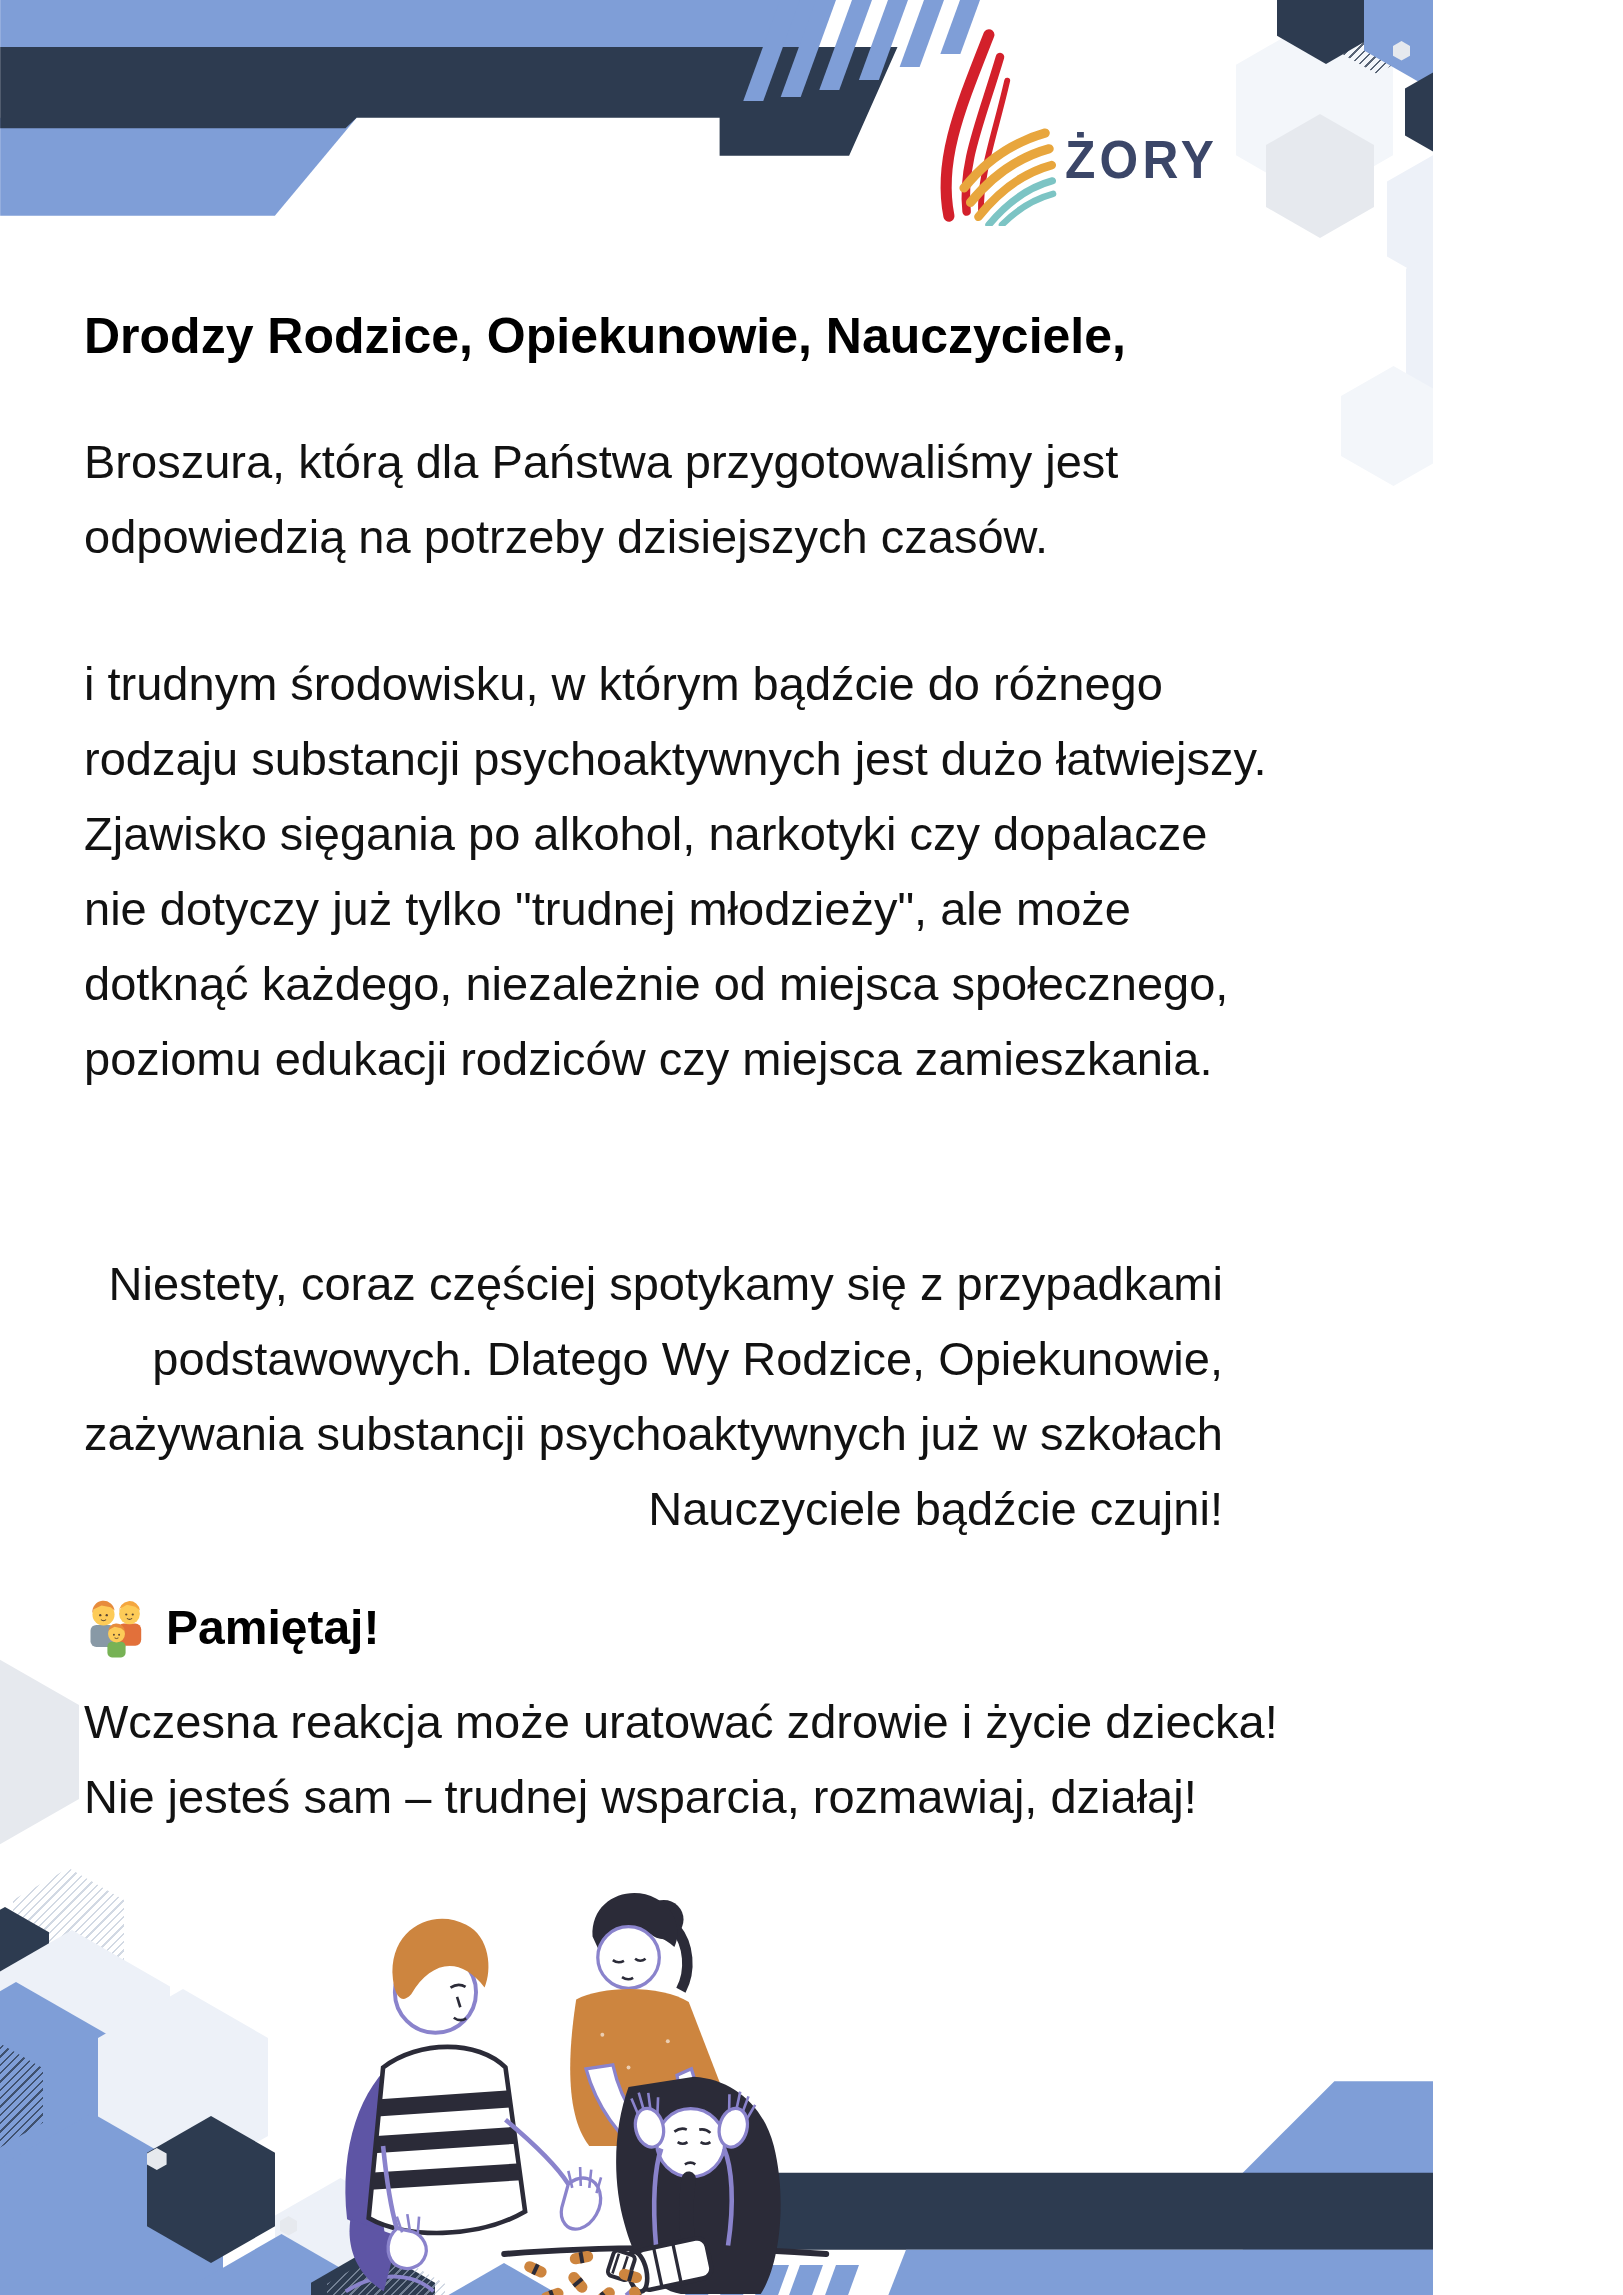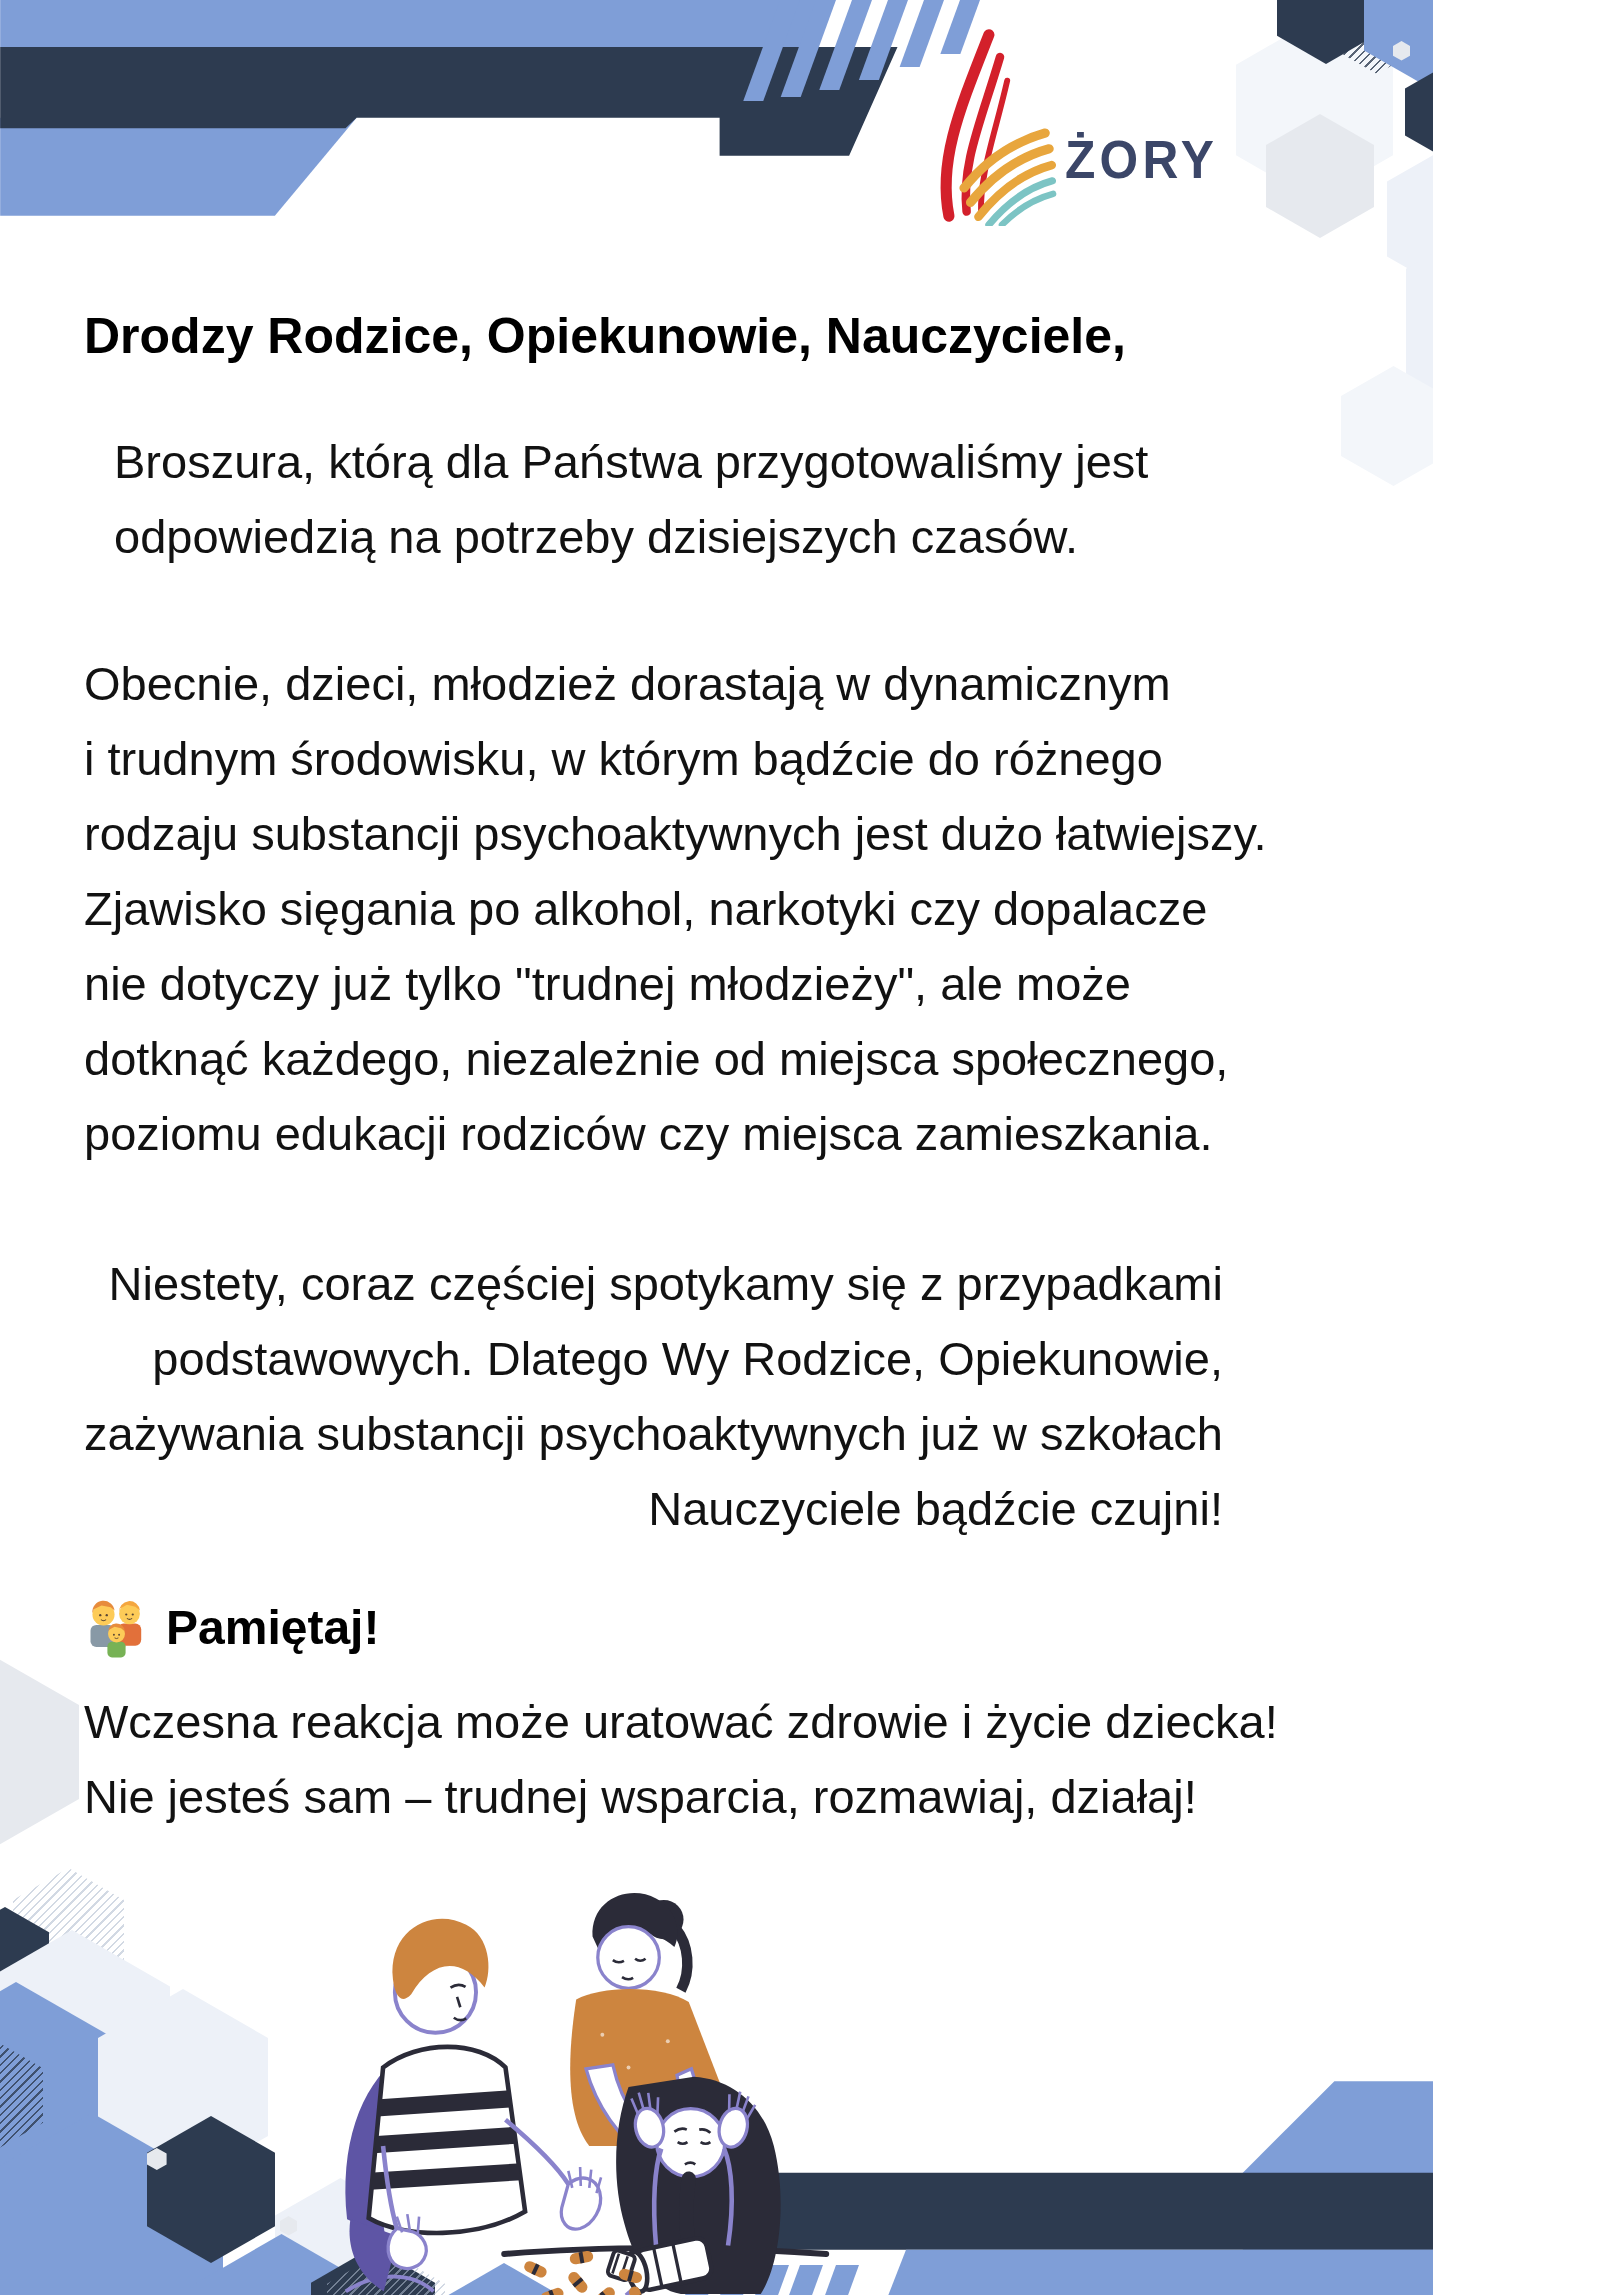--- a/index.html
+++ b/index.html
@@ -143,27 +143,26 @@
       <path d="M68,274 C105,228 148,203 188,192" fill="none" style="stroke:var(--flame-orange)" stroke-width="14" stroke-linecap="round"></path>
       <path d="M80,296 C115,252 155,227 192,217" fill="none" style="stroke:var(--flame-orange)" stroke-width="13" stroke-linecap="round"></path>
       <path d="M96,308 C126,272 160,250 193,241" fill="none" style="stroke:var(--flame-teal)" stroke-width="11" stroke-linecap="round"></path>
       <path d="M116,308 C140,284 168,268 194,261" fill="none" style="stroke:var(--flame-teal)" stroke-width="10" stroke-linecap="round"></path>
     </svg>
     <div class="wordmark">ŻORY</div>
   </div>
 
   <div class="textblock page-heading" style="top:307px;">Drodzy Rodzice, Opiekunowie, Nauczyciele,</div>
 
-  <div class="textblock para" style="top:424px;margin-left:30px;">
+  <div class="textblock para" style="top:424px;">
     <div class="line">Broszura, którą dla Państwa przygotowaliśmy jest</div>
     <div class="line">odpowiedzią na potrzeby dzisiejszych czasów.</div>
   </div>
 
   <div class="textblock para" style="top:646px;">
-    <div class="line">Obecnie, dzieci, młodzież dorastają w dynamicznym</div>
     <div class="line">i trudnym środowisku, w którym bądźcie do różnego</div>
     <div class="line">rodzaju substancji psychoaktywnych jest dużo łatwiejszy.</div>
     <div class="line">Zjawisko sięgania po alkohol, narkotyki czy dopalacze</div>
     <div class="line">nie dotyczy już tylko "trudnej młodzieży", ale może</div>
     <div class="line">dotknąć każdego, niezależnie od miejsca społecznego,</div>
     <div class="line">poziomu edukacji rodziców czy miejsca zamieszkania.</div>
   </div>
 
   <div class="textblock para" style="top:1246px;text-align:right;">
     <div class="line">Niestety, coraz częściej spotykamy się z przypadkami</div>

